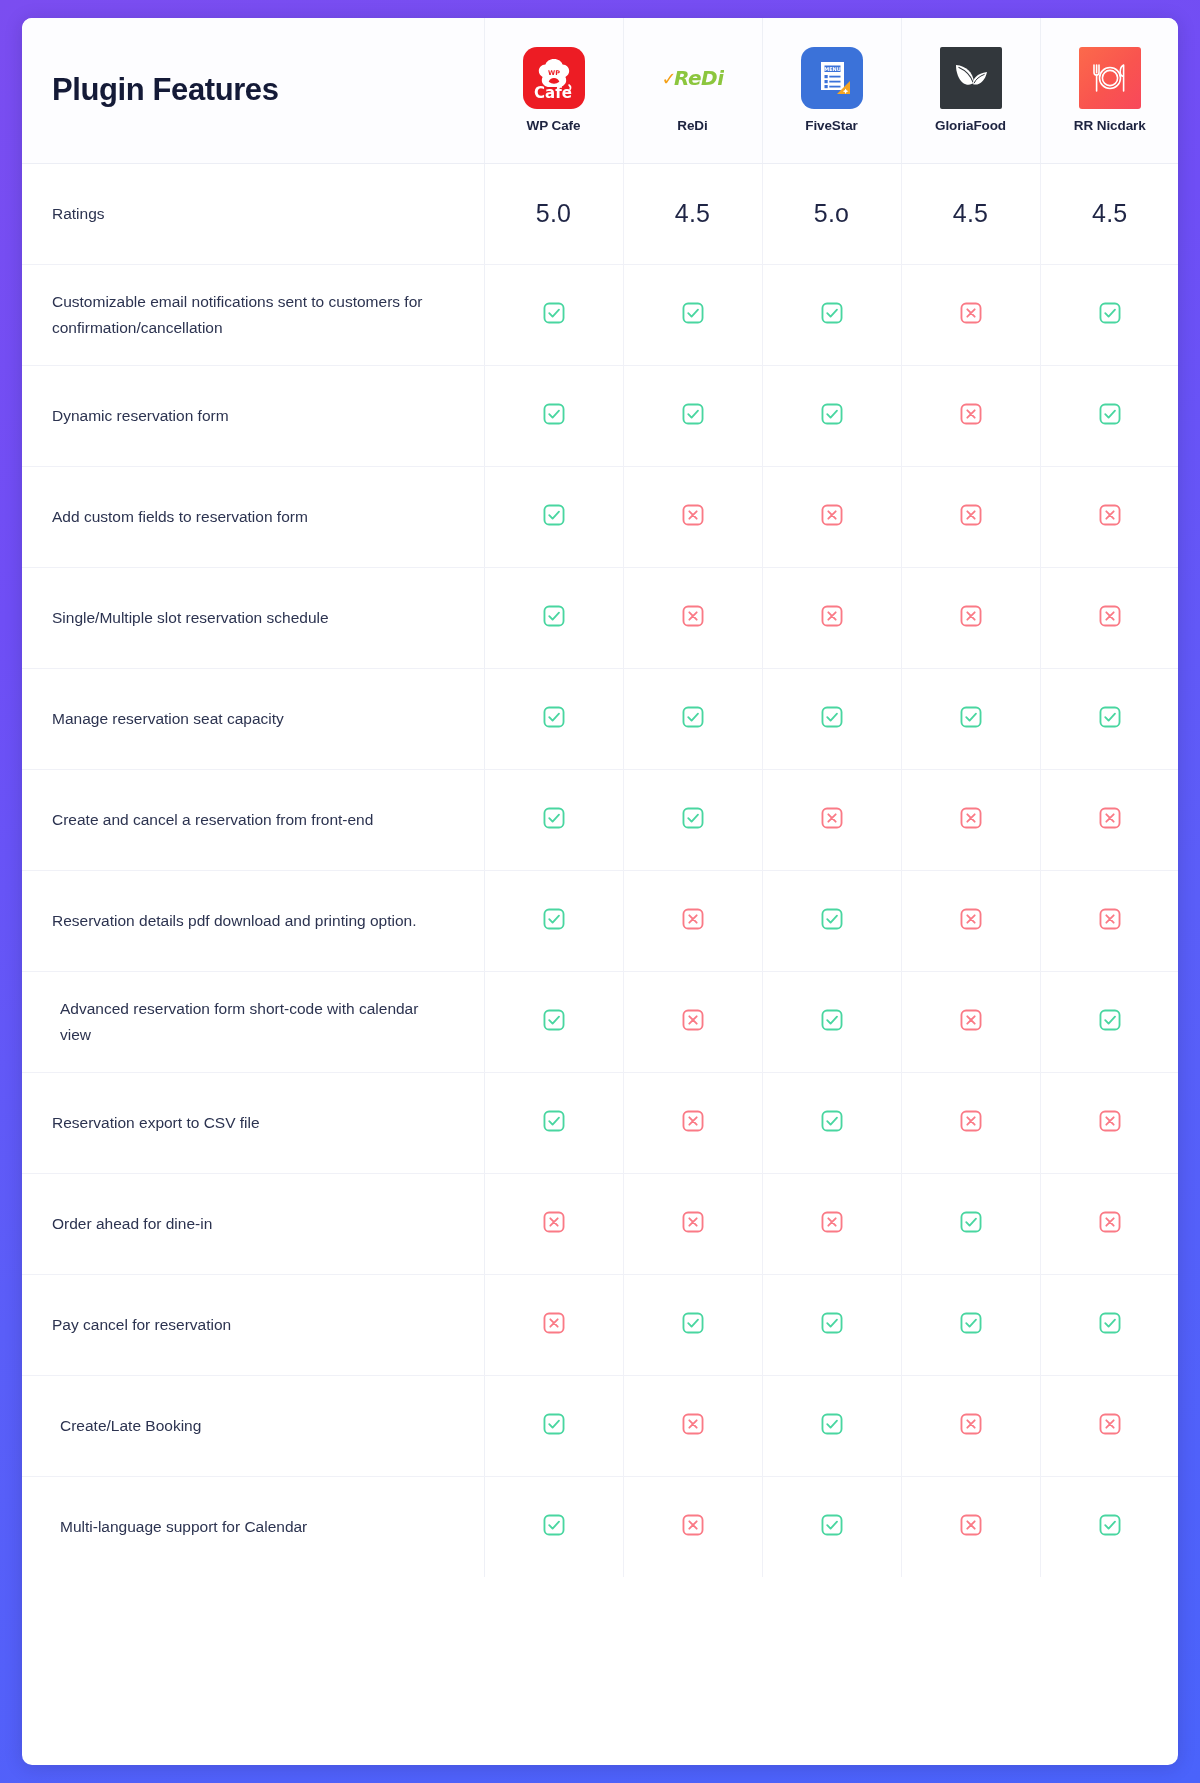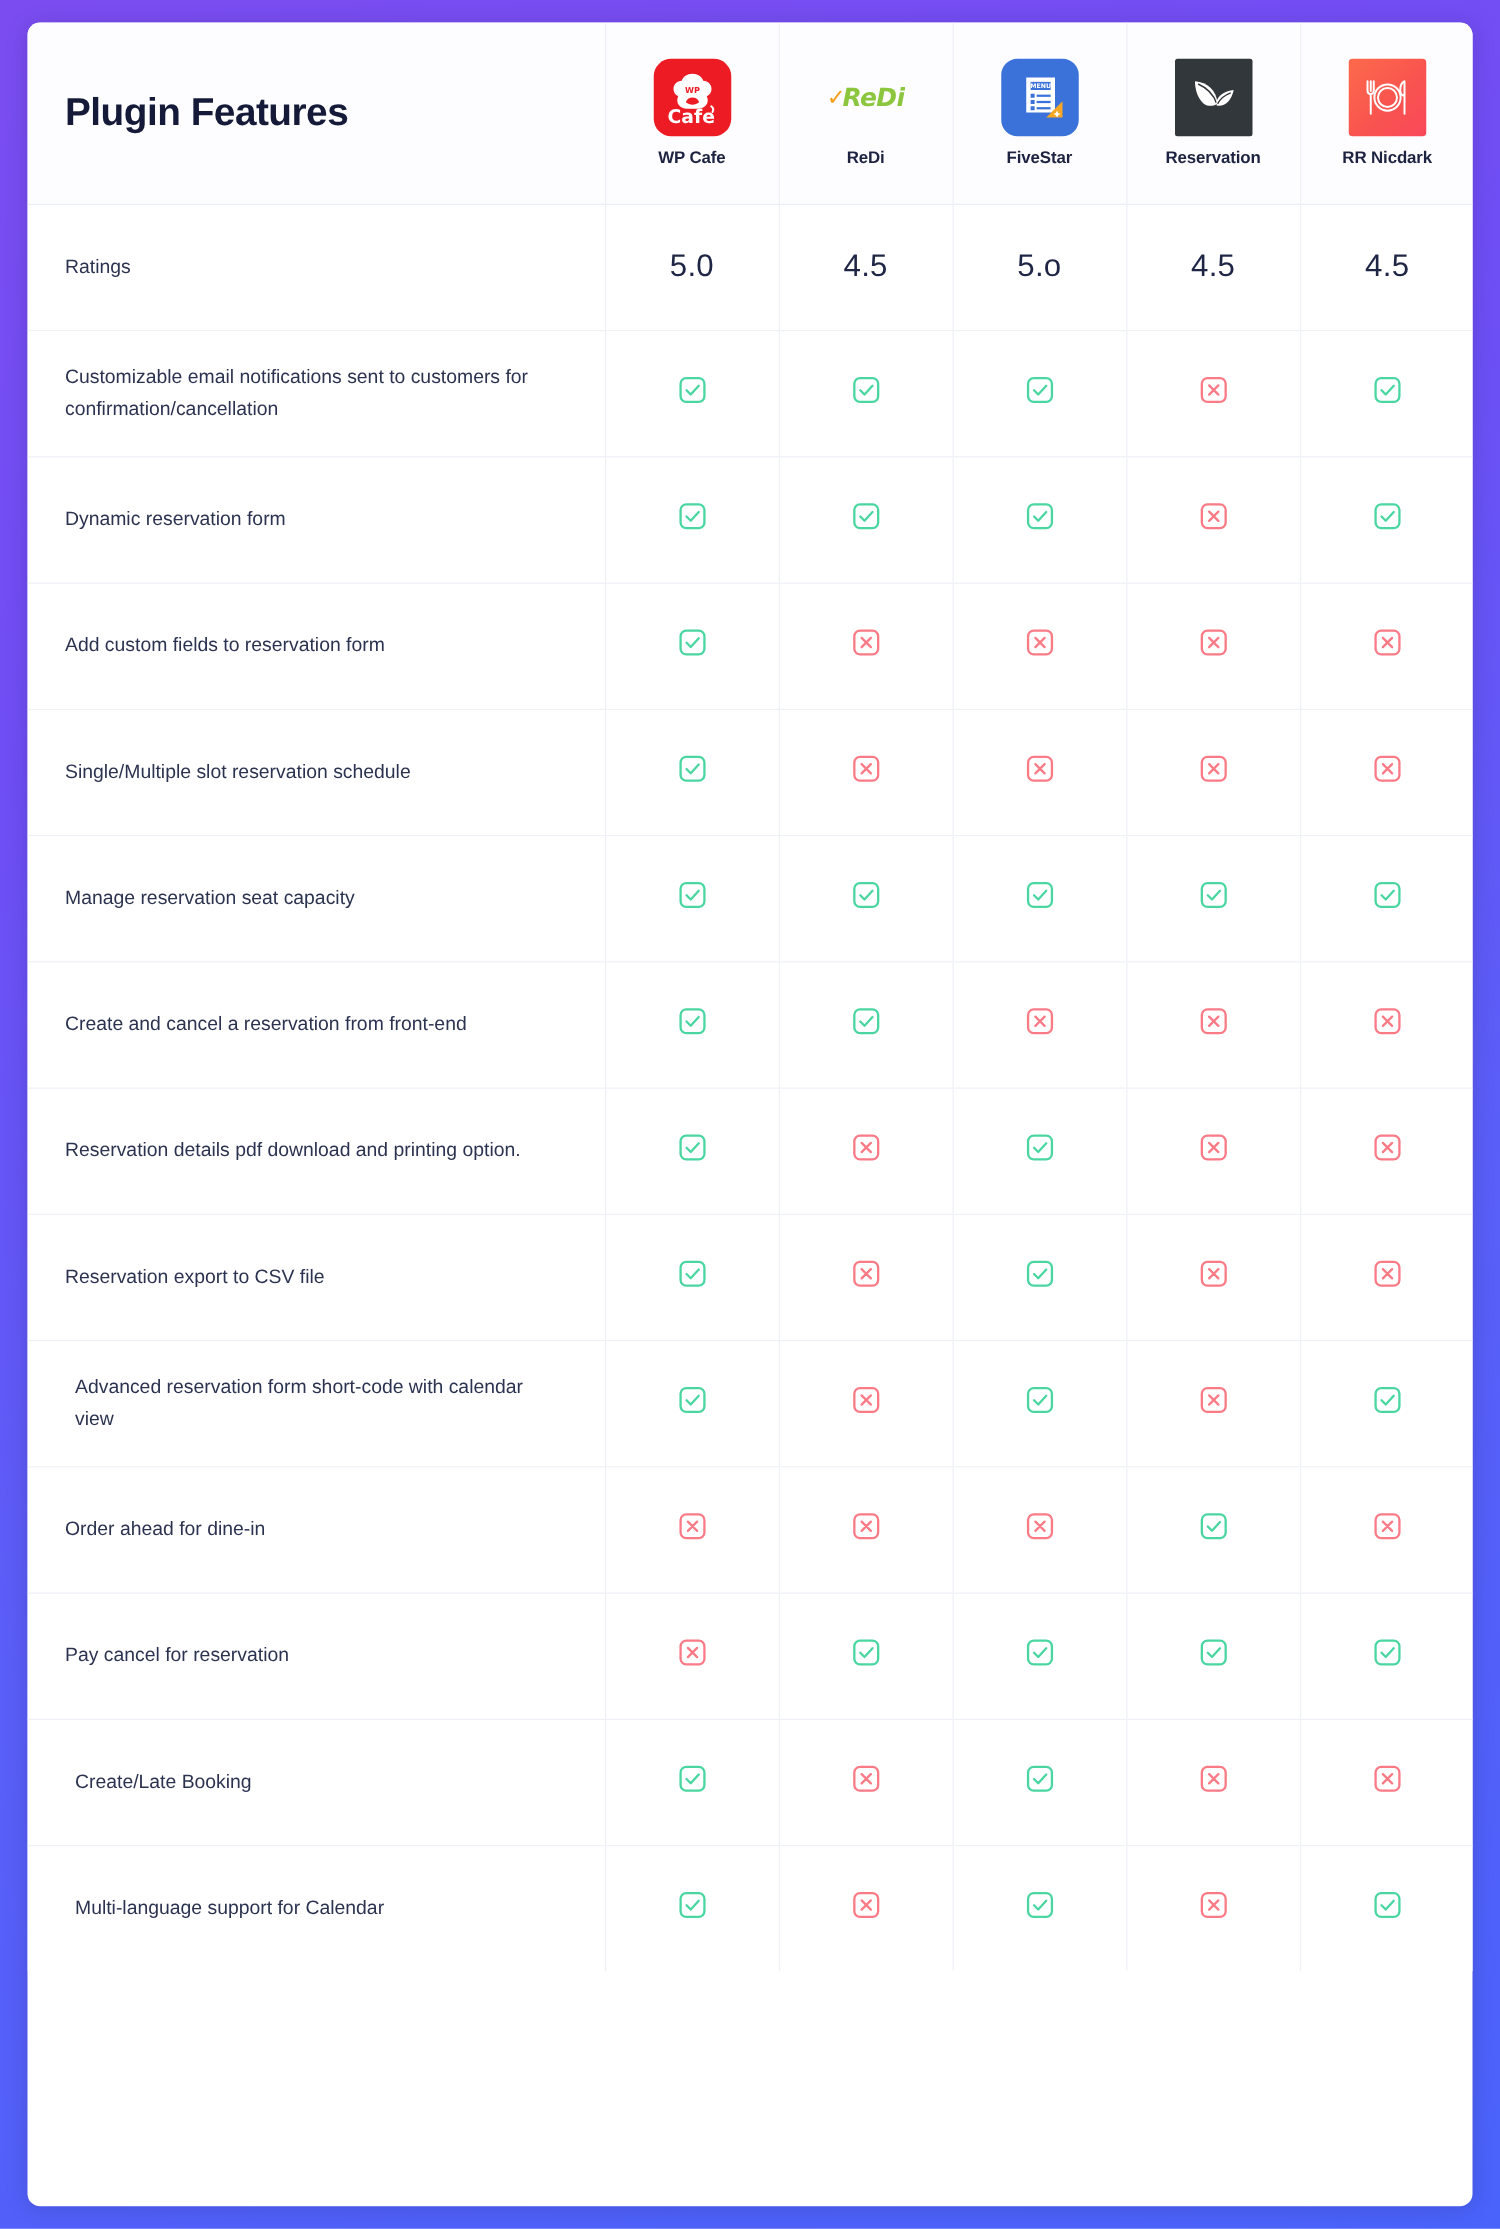--- a/index.html
+++ b/index.html
@@ -221,21 +221,21 @@
         <th class="plugin-head" id="ph3">
             <div class="plugin-head-inner">
               <div class="logo-box logo-gloriafood">
                 <svg width="56" height="56" viewBox="0 0 56 56">
                   <path d="M13 15c10 1 17 7 18 17.5-2.6 2.6-7.4 3-11 .4C15.6 29.4 13 22.5 13 15z" fill="#ffffff"></path>
                   <path d="M15.5 17.2c7.6 3.4 12.4 8.6 14.6 15.2" stroke="#32373c" stroke-width="1.1" fill="none"></path>
                   <path d="M44 22c-2 9.2-7.6 13.6-13.6 12.4-1.5-5.2 3.8-11.3 13.6-12.4z" fill="#ffffff"></path>
                   <path d="M41.6 24.3c-5.3 2-8.7 5-10.5 8.8" stroke="#32373c" stroke-width="1" fill="none"></path>
                 </svg>
               </div>
-              <span class="plugin-name">Reservation</span>
+              <span class="plugin-name">GloriaFood</span>
             </div>
           </th>
         <th class="plugin-head" id="ph4">
             <div class="plugin-head-inner">
               <div class="logo-box logo-rrnicdark">
                 <svg width="56" height="56" viewBox="0 0 56 56" stroke="#ffffff" fill="none" stroke-width="1.6">
                   <circle cx="28" cy="28" r="10.5"></circle>
                   <circle cx="28" cy="28" r="7.6"></circle>
                   <path d="M12 15v7.5c0 1.6 1.2 2.6 2.6 2.6S17 24 17 22.5V15" stroke-linecap="round"></path>
                   <path d="M14.6 15v7.7M14.6 25.1V41" stroke-linecap="round"></path>
@@ -411,63 +411,63 @@
           <td class="val-cell"><span class="mark"><svg width="26" height="26" viewBox="0 0 24 24" fill="none" stroke="#fa7a86" stroke-width="1.7" stroke-linecap="round" stroke-linejoin="round">
                 <rect x="3.2" y="3.2" width="17.6" height="17.6" rx="4.2"></rect>
                 <path d="M8.6 8.6 L15.4 15.4 M15.4 8.6 L8.6 15.4"></path>
               </svg></span></td>
           <td class="val-cell"><span class="mark"><svg width="26" height="26" viewBox="0 0 24 24" fill="none" stroke="#fa7a86" stroke-width="1.7" stroke-linecap="round" stroke-linejoin="round">
                 <rect x="3.2" y="3.2" width="17.6" height="17.6" rx="4.2"></rect>
                 <path d="M8.6 8.6 L15.4 15.4 M15.4 8.6 L8.6 15.4"></path>
               </svg></span></td>
         </tr>
         <tr>
+          <td class="feature-cell indented"><span>Advanced reservation form short-code with calendar view</span></td>
+          <td class="val-cell"><span class="mark"><svg width="26" height="26" viewBox="0 0 24 24" fill="none" stroke="#49d6a0" stroke-width="1.7" stroke-linecap="round" stroke-linejoin="round">
+                <rect x="3.2" y="3.2" width="17.6" height="17.6" rx="4.2"></rect>
+                <path d="M7.6 12.2 L10.7 15.3 L16.6 8.9"></path>
+              </svg></span></td>
+          <td class="val-cell"><span class="mark"><svg width="26" height="26" viewBox="0 0 24 24" fill="none" stroke="#fa7a86" stroke-width="1.7" stroke-linecap="round" stroke-linejoin="round">
+                <rect x="3.2" y="3.2" width="17.6" height="17.6" rx="4.2"></rect>
+                <path d="M8.6 8.6 L15.4 15.4 M15.4 8.6 L8.6 15.4"></path>
+              </svg></span></td>
+          <td class="val-cell"><span class="mark"><svg width="26" height="26" viewBox="0 0 24 24" fill="none" stroke="#49d6a0" stroke-width="1.7" stroke-linecap="round" stroke-linejoin="round">
+                <rect x="3.2" y="3.2" width="17.6" height="17.6" rx="4.2"></rect>
+                <path d="M7.6 12.2 L10.7 15.3 L16.6 8.9"></path>
+              </svg></span></td>
+          <td class="val-cell"><span class="mark"><svg width="26" height="26" viewBox="0 0 24 24" fill="none" stroke="#fa7a86" stroke-width="1.7" stroke-linecap="round" stroke-linejoin="round">
+                <rect x="3.2" y="3.2" width="17.6" height="17.6" rx="4.2"></rect>
+                <path d="M8.6 8.6 L15.4 15.4 M15.4 8.6 L8.6 15.4"></path>
+              </svg></span></td>
+          <td class="val-cell"><span class="mark"><svg width="26" height="26" viewBox="0 0 24 24" fill="none" stroke="#49d6a0" stroke-width="1.7" stroke-linecap="round" stroke-linejoin="round">
+                <rect x="3.2" y="3.2" width="17.6" height="17.6" rx="4.2"></rect>
+                <path d="M7.6 12.2 L10.7 15.3 L16.6 8.9"></path>
+              </svg></span></td>
+        </tr>
+        <tr>
           <td class="feature-cell"><span>Reservation export to CSV file</span></td>
           <td class="val-cell"><span class="mark"><svg width="26" height="26" viewBox="0 0 24 24" fill="none" stroke="#49d6a0" stroke-width="1.7" stroke-linecap="round" stroke-linejoin="round">
                 <rect x="3.2" y="3.2" width="17.6" height="17.6" rx="4.2"></rect>
                 <path d="M7.6 12.2 L10.7 15.3 L16.6 8.9"></path>
               </svg></span></td>
           <td class="val-cell"><span class="mark"><svg width="26" height="26" viewBox="0 0 24 24" fill="none" stroke="#fa7a86" stroke-width="1.7" stroke-linecap="round" stroke-linejoin="round">
                 <rect x="3.2" y="3.2" width="17.6" height="17.6" rx="4.2"></rect>
                 <path d="M8.6 8.6 L15.4 15.4 M15.4 8.6 L8.6 15.4"></path>
               </svg></span></td>
           <td class="val-cell"><span class="mark"><svg width="26" height="26" viewBox="0 0 24 24" fill="none" stroke="#49d6a0" stroke-width="1.7" stroke-linecap="round" stroke-linejoin="round">
                 <rect x="3.2" y="3.2" width="17.6" height="17.6" rx="4.2"></rect>
                 <path d="M7.6 12.2 L10.7 15.3 L16.6 8.9"></path>
               </svg></span></td>
           <td class="val-cell"><span class="mark"><svg width="26" height="26" viewBox="0 0 24 24" fill="none" stroke="#fa7a86" stroke-width="1.7" stroke-linecap="round" stroke-linejoin="round">
                 <rect x="3.2" y="3.2" width="17.6" height="17.6" rx="4.2"></rect>
                 <path d="M8.6 8.6 L15.4 15.4 M15.4 8.6 L8.6 15.4"></path>
               </svg></span></td>
           <td class="val-cell"><span class="mark"><svg width="26" height="26" viewBox="0 0 24 24" fill="none" stroke="#fa7a86" stroke-width="1.7" stroke-linecap="round" stroke-linejoin="round">
                 <rect x="3.2" y="3.2" width="17.6" height="17.6" rx="4.2"></rect>
                 <path d="M8.6 8.6 L15.4 15.4 M15.4 8.6 L8.6 15.4"></path>
-              </svg></span></td>
-        </tr>
-        <tr>
-          <td class="feature-cell indented"><span>Advanced reservation form short-code with calendar view</span></td>
-          <td class="val-cell"><span class="mark"><svg width="26" height="26" viewBox="0 0 24 24" fill="none" stroke="#49d6a0" stroke-width="1.7" stroke-linecap="round" stroke-linejoin="round">
-                <rect x="3.2" y="3.2" width="17.6" height="17.6" rx="4.2"></rect>
-                <path d="M7.6 12.2 L10.7 15.3 L16.6 8.9"></path>
-              </svg></span></td>
-          <td class="val-cell"><span class="mark"><svg width="26" height="26" viewBox="0 0 24 24" fill="none" stroke="#fa7a86" stroke-width="1.7" stroke-linecap="round" stroke-linejoin="round">
-                <rect x="3.2" y="3.2" width="17.6" height="17.6" rx="4.2"></rect>
-                <path d="M8.6 8.6 L15.4 15.4 M15.4 8.6 L8.6 15.4"></path>
-              </svg></span></td>
-          <td class="val-cell"><span class="mark"><svg width="26" height="26" viewBox="0 0 24 24" fill="none" stroke="#49d6a0" stroke-width="1.7" stroke-linecap="round" stroke-linejoin="round">
-                <rect x="3.2" y="3.2" width="17.6" height="17.6" rx="4.2"></rect>
-                <path d="M7.6 12.2 L10.7 15.3 L16.6 8.9"></path>
-              </svg></span></td>
-          <td class="val-cell"><span class="mark"><svg width="26" height="26" viewBox="0 0 24 24" fill="none" stroke="#fa7a86" stroke-width="1.7" stroke-linecap="round" stroke-linejoin="round">
-                <rect x="3.2" y="3.2" width="17.6" height="17.6" rx="4.2"></rect>
-                <path d="M8.6 8.6 L15.4 15.4 M15.4 8.6 L8.6 15.4"></path>
-              </svg></span></td>
-          <td class="val-cell"><span class="mark"><svg width="26" height="26" viewBox="0 0 24 24" fill="none" stroke="#49d6a0" stroke-width="1.7" stroke-linecap="round" stroke-linejoin="round">
-                <rect x="3.2" y="3.2" width="17.6" height="17.6" rx="4.2"></rect>
-                <path d="M7.6 12.2 L10.7 15.3 L16.6 8.9"></path>
               </svg></span></td>
         </tr>
         <tr>
           <td class="feature-cell"><span>Order ahead for dine-in</span></td>
           <td class="val-cell"><span class="mark"><svg width="26" height="26" viewBox="0 0 24 24" fill="none" stroke="#fa7a86" stroke-width="1.7" stroke-linecap="round" stroke-linejoin="round">
                 <rect x="3.2" y="3.2" width="17.6" height="17.6" rx="4.2"></rect>
                 <path d="M8.6 8.6 L15.4 15.4 M15.4 8.6 L8.6 15.4"></path>
               </svg></span></td>
           <td class="val-cell"><span class="mark"><svg width="26" height="26" viewBox="0 0 24 24" fill="none" stroke="#fa7a86" stroke-width="1.7" stroke-linecap="round" stroke-linejoin="round">
                 <rect x="3.2" y="3.2" width="17.6" height="17.6" rx="4.2"></rect>

